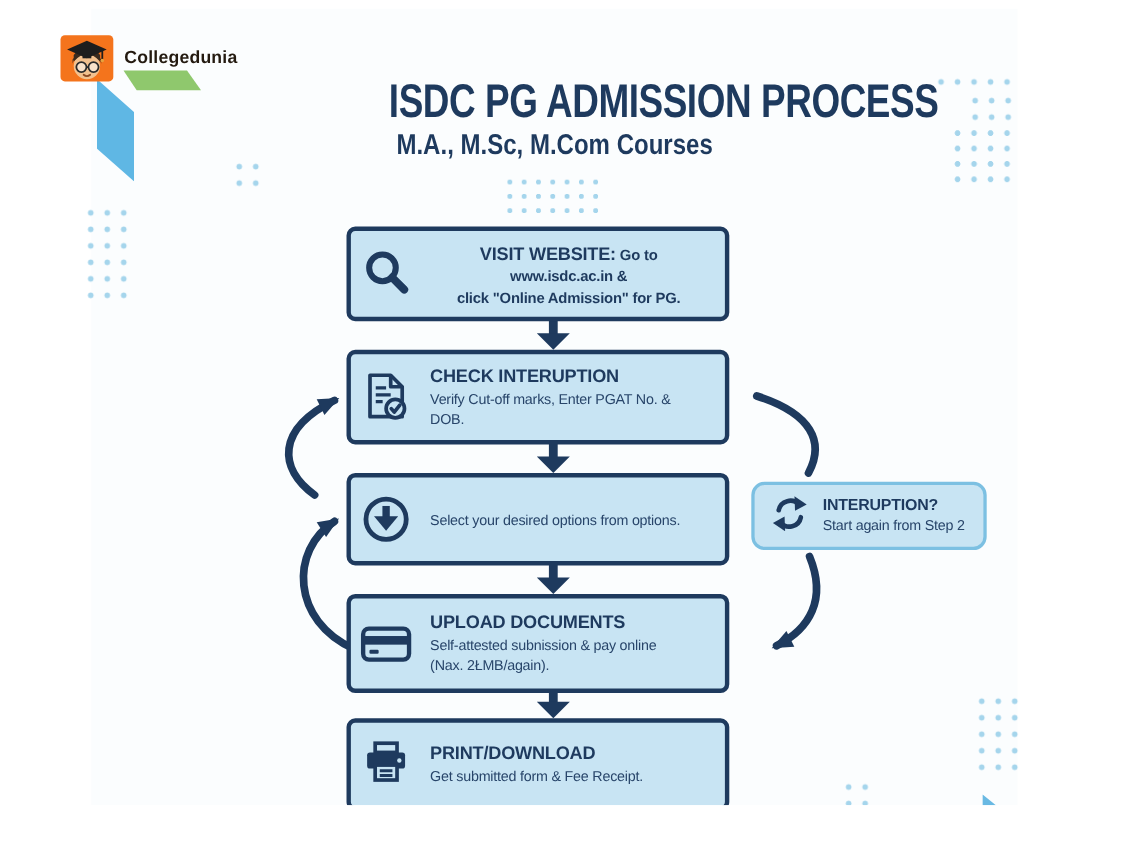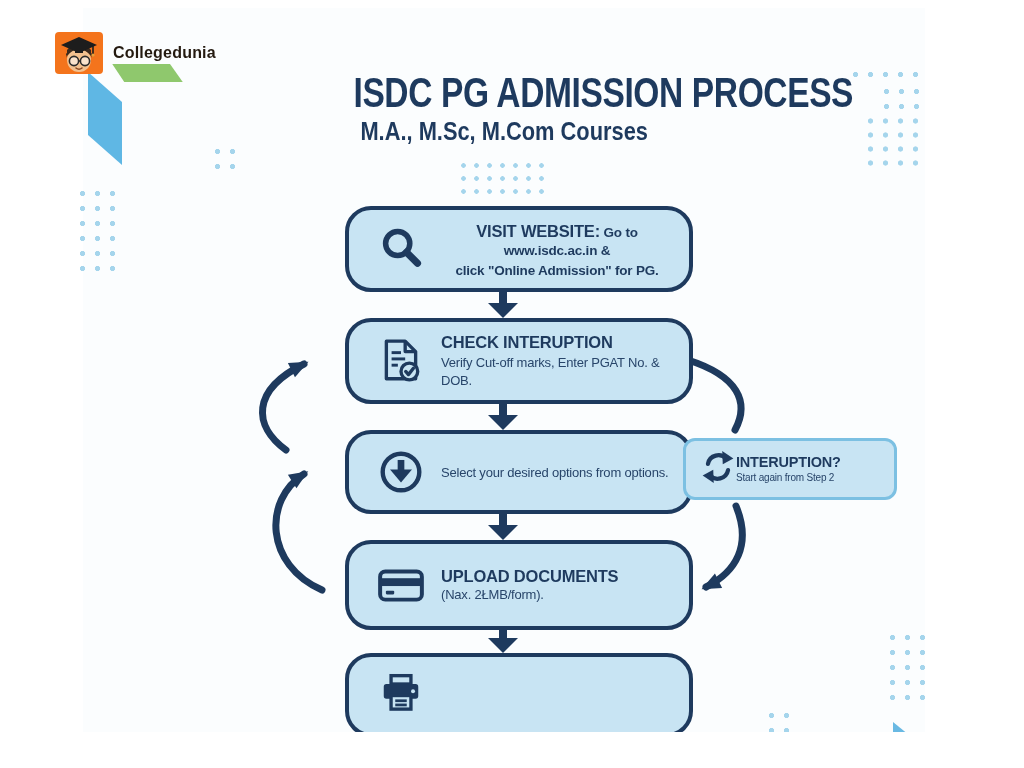--- a/index.html
+++ b/index.html
@@ -39,36 +39,36 @@
 
   
   .title-wrap{position:absolute;left:84px;top:68px;width:840px;text-align:right}
   .title-inner{display:inline-block;transform:scaleX(.78);font-size:43px;font-weight:700;
                letter-spacing:-.5px;color:var(--navy);white-space:nowrap}
   .subtitle-wrap{position:absolute;left:84px;top:116px;width:840px;text-align:center}
   .subtitle-inner{display:inline-block;transform:scaleX(.84);font-size:26px;font-weight:700;
                   color:var(--navy);white-space:nowrap}
 
   
-  .step{position:absolute;left:345px;width:348px;background:var(--box-fill);
-        border:4px solid var(--navy);border-radius:26px;display:flex;align-items:center;
-        gap:16px;padding:0 16px 0 28px}
+  .step{position:absolute;left:315px;width:348px;background:var(--box-fill);
+        border:4px solid var(--navy);border-radius:8px;display:flex;align-items:center;
+        gap:16px;padding:0 16px 0 8px}
   .step .ic{flex:0 0 48px;display:flex;align-items:center;justify-content:center}
   .step .txt{flex:1;color:var(--navy)}
   .txt.center{text-align:center}
   .s-title{font-weight:700;font-size:16.5px;letter-spacing:-.2px}
   .s-line{font-size:13px;letter-spacing:-.2px;margin-top:2px;color:var(--desc);line-height:1.35}
   .s-line.strong{font-weight:600;font-size:13.5px;color:var(--navy)}
 
   
   .side-box{position:absolute;left:683px;top:438px;width:214px;height:62px;background:var(--box-fill);
             border:3px solid var(--light-border);border-radius:12px;display:flex;align-items:center;
-            gap:0;padding:0 8px 0 14px}
+            gap:12px;padding:0 8px 0 14px}
   .side-box .s-title{font-size:14.5px}
-  .side-box .s-line{font-size:10px;margin-top:1px}
+  .side-box .s-line{font-size:13px;margin-top:1px}
 
   
   .ic-stroke{stroke:var(--navy);fill:none}
   .ic-fill{fill:var(--navy)}
   .ic-fill-light{fill:var(--box-fill)}
   .arrows{position:absolute;left:0;top:0;width:1024px;height:768px;pointer-events:none}
 </style>
 </head>
 <body>
 
@@ -192,36 +192,39 @@
   <div class="step" style="top:540px;height:90px">
     <span class="ic">
       <svg width="48" height="42" viewBox="0 0 46 40">
         <rect x="3" y="7" width="40" height="27" rx="5" class="ic-stroke" stroke-width="3.8"></rect>
         <rect x="3" y="13.5" width="40" height="7.5" class="ic-fill"></rect>
         <rect x="8.5" y="25.5" width="8" height="3.5" rx="1" class="ic-fill"></rect>
       </svg>
     </span>
     <div class="txt">
       <div class="s-title">UPLOAD DOCUMENTS</div>
-      <div class="s-line" style="margin-top:0">(Nax. 2ŁMB/form).</div>
+      <div class="s-line" style="margin-top:2px">Self-attested subnission &amp; pay online</div>
+      <div class="s-line" style="margin-top:0">(Nax. 2ŁMB/again).</div>
     </div>
   </div>
 
   <div class="step" style="top:653px;height:84px">
     <span class="ic">
       <svg width="46" height="46" viewBox="0 0 44 44">
         <rect x="12.5" y="3.5" width="19" height="8" class="ic-stroke" stroke-width="3.2"></rect>
         <rect x="5.5" y="11.5" width="33" height="14" rx="2.5" class="ic-fill"></rect>
         <circle cx="33.5" cy="18.5" r="1.9" fill="#C8E4F3"></circle>
         <rect x="12.5" y="22.5" width="19" height="13" class="ic-fill-light" stroke="#1E3A5E" stroke-width="3.2"></rect>
         <line x1="16.5" y1="27.5" x2="27.5" y2="27.5" stroke="#1E3A5E" stroke-width="2.6"></line>
         <line x1="16.5" y1="31.5" x2="27.5" y2="31.5" stroke="#1E3A5E" stroke-width="2.6"></line>
       </svg>
     </span>
     <div class="txt">
+      <div class="s-title">PRINT/DOWNLOAD</div>
+      <div class="s-line">Get submitted form &amp; Fee Receipt.</div>
     </div>
   </div>
 
   <div class="side-box">
     <span class="ic">
       <svg width="36" height="36" viewBox="0 0 34 34">
         <path d="M7.5,14 A10,10 0 0 1 25,9.5" class="ic-stroke" stroke-width="4" stroke-linecap="round"></path>
         <polygon points="21,2 31.5,9 21.5,14.5" class="ic-fill"></polygon>
         <path d="M26.5,20 A10,10 0 0 1 9,24.5" class="ic-stroke" stroke-width="4" stroke-linecap="round"></path>
         <polygon points="13,32 2.5,25 12.5,19.5" class="ic-fill"></polygon>

